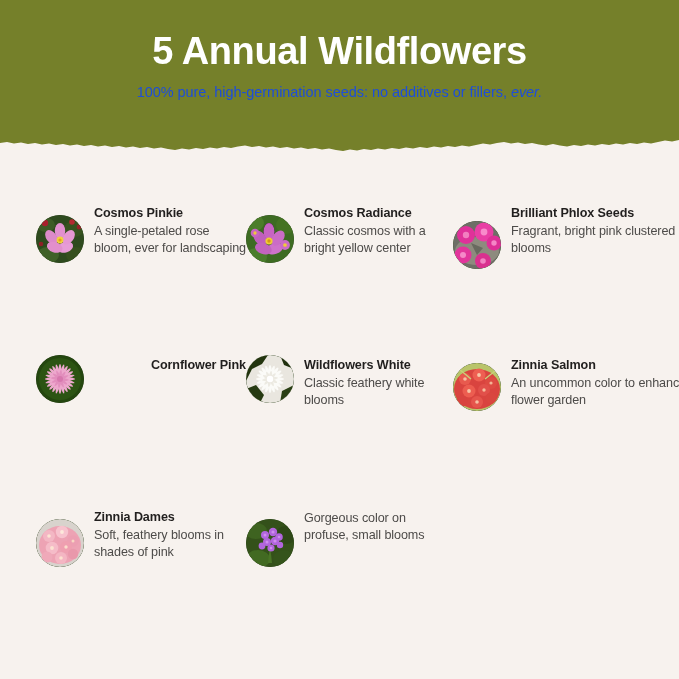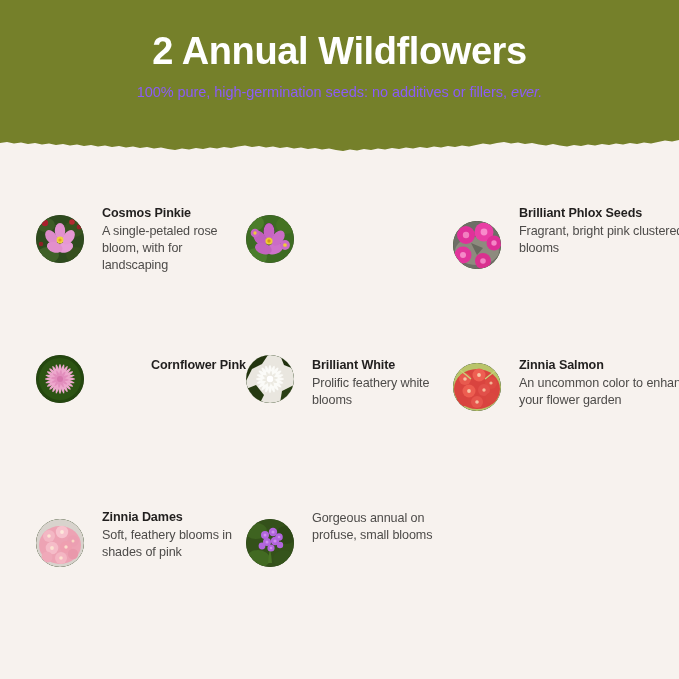--- a/index.html
+++ b/index.html
@@ -48,21 +48,21 @@
     color: #ffffff;
     font-size: 38px;
     font-weight: bold;
     letter-spacing: -0.4px;
     line-height: 1.05;
     margin: 0;
     text-align: center;
     font-family: "Liberation Sans", sans-serif;
   }
   #header-subtitle {
-    color: #8b5cf6;
+    color: #1d4ed8;
     font-size: 14.5px;
     font-weight: normal;
     letter-spacing: -0.05px;
     margin: 12px 0 0 0;
     text-align: center;
   }
   #header-subtitle .ital {
     font-style: italic;
   }
 
@@ -93,21 +93,20 @@
     border-radius: 50%;
     overflow: hidden;
     flex-shrink: 0;
     position: relative;
     background: #2f4420;
   }
   .thumb svg { display: block; width: 48px; height: 48px; }
 
   .item-text {
     padding-top: 0px;
-    margin-left: 8px;
   }
   .item-title {
     font-size: 12.6px;
     font-weight: bold;
     color: #211f1e;
     line-height: 1.32;
     margin: 0;
     letter-spacing: -0.1px;
   }
   .item-desc {
@@ -142,21 +141,21 @@
         L308,149 L301,147.5 L294,148.5 L287,147 L280,148 L273,146.5 L266,147.5 L259,146
         L252,147 L245,145.5 L238,146.5 L231,148 L224,147 L217,148.5 L210,147.5 L203,149
         L196,148 L189,149.5 L182,148.5 L175,150 L168,149 L161,147.5 L154,148.5 L147,147
         L140,148 L133,146.5 L126,147.5 L119,146 L112,147 L105,145.5 L98,146.5 L91,145
         L84,146 L77,144.5 L70,145.5 L63,144 L56,145 L49,143.5 L42,144.5 L35,143 L28,144
         L21,142.5 L14,143.5 L7,142 L0,143 Z"></path>
     </svg>
   </div>
 
   <div id="header-text-wrap">
-    <h1 id="header-title">2 Annual Wildflowers</h1>
+    <h1 id="header-title">5 Annual Wildflowers</h1>
     <p id="header-subtitle"><span>100% pure, high-germination seeds: no additives or fillers, </span><span class="ital">ever.</span></p>
   </div>
 
 </div>
 
 <div id="items-grid">
 
   <div class="item">
     <div class="thumb nudge-10">
       <svg viewBox="0 0 48 48">
@@ -182,21 +181,21 @@
             <ellipse cx="-5.3" cy="7.3" rx="5.2" ry="8" fill="#e697d2" transform="rotate(216)"></ellipse>
             <ellipse cx="-8.6" cy="-2.8" rx="5.2" ry="8" fill="#e28fcc" transform="rotate(288)"></ellipse>
             <circle cx="0" cy="0" r="3.4" fill="#f2d23c"></circle>
             <circle cx="0" cy="0" r="1.6" fill="#e0a515"></circle>
           </g>
         </g>
       </svg>
     </div>
     <div class="item-text">
       <p class="item-title">Cosmos Pinkie</p>
-      <p class="item-desc">A single-petaled rose bloom, with for landscaping</p>
+      <p class="item-desc">A single-petaled rose bloom, ever for landscaping</p>
     </div>
   </div>
 
   <div class="item">
     <div class="thumb nudge-10">
       <svg viewBox="0 0 48 48">
         <defs>
             <clipPath id="c2">
               <circle cx="24" cy="24" r="24"></circle>
             </clipPath>
@@ -219,20 +218,24 @@
           <g transform="translate(39,30) scale(0.55)">
             <circle cx="0" cy="0" r="9" fill="#cb6ac6"></circle>
             <circle cx="0" cy="0" r="3.4" fill="#f0cb36"></circle>
           </g>
           <g transform="translate(9,18) scale(0.48)">
             <circle cx="0" cy="0" r="9" fill="#c765c1"></circle>
             <circle cx="0" cy="0" r="3.4" fill="#efc93a"></circle>
           </g>
         </g>
       </svg>
+    </div>
+    <div class="item-text">
+      <p class="item-title">Cosmos Radiance</p>
+      <p class="item-desc">Classic cosmos with a bright yellow center</p>
     </div>
   </div>
 
   <div class="item">
     <div class="thumb nudge-16">
       <svg viewBox="0 0 48 48">
         <defs>
             <clipPath id="c3">
               <circle cx="24" cy="24" r="24"></circle>
             </clipPath>
@@ -337,22 +340,22 @@
               <ellipse rx="1.7" ry="8" transform="rotate(81)"></ellipse>
               <ellipse rx="1.7" ry="8" transform="rotate(117)"></ellipse>
               <ellipse rx="1.7" ry="8" transform="rotate(153)"></ellipse>
             </g>
             <circle r="3.2" fill="#ffffff"></circle>
           </g>
         </g>
       </svg>
     </div>
     <div class="item-text">
-      <p class="item-title">Brilliant White</p>
-      <p class="item-desc">Prolific feathery white blooms</p>
+      <p class="item-title">Wildflowers White</p>
+      <p class="item-desc">Classic feathery white blooms</p>
     </div>
   </div>
 
   <div class="item r2">
     <div class="thumb nudge-6">
       <svg viewBox="0 0 48 48">
         <defs>
             <clipPath id="c6">
               <circle cx="24" cy="24" r="24"></circle>
             </clipPath>
@@ -448,19 +451,19 @@
             <circle cx="27" cy="13" r="1.6"></circle>
             <circle cx="21" cy="23" r="1.5"></circle>
             <circle cx="29" cy="22" r="1.6"></circle>
             <circle cx="25" cy="29" r="1.3"></circle>
             <circle cx="33" cy="18" r="1.3"></circle>
           </g>
         </g>
       </svg>
     </div>
     <div class="item-text">
-      <p class="item-desc">Gorgeous annual on profuse, small blooms</p>
+      <p class="item-desc">Gorgeous color on profuse, small blooms</p>
     </div>
   </div>
 
   <div></div>
 
 </div>
 
 </body></html>

